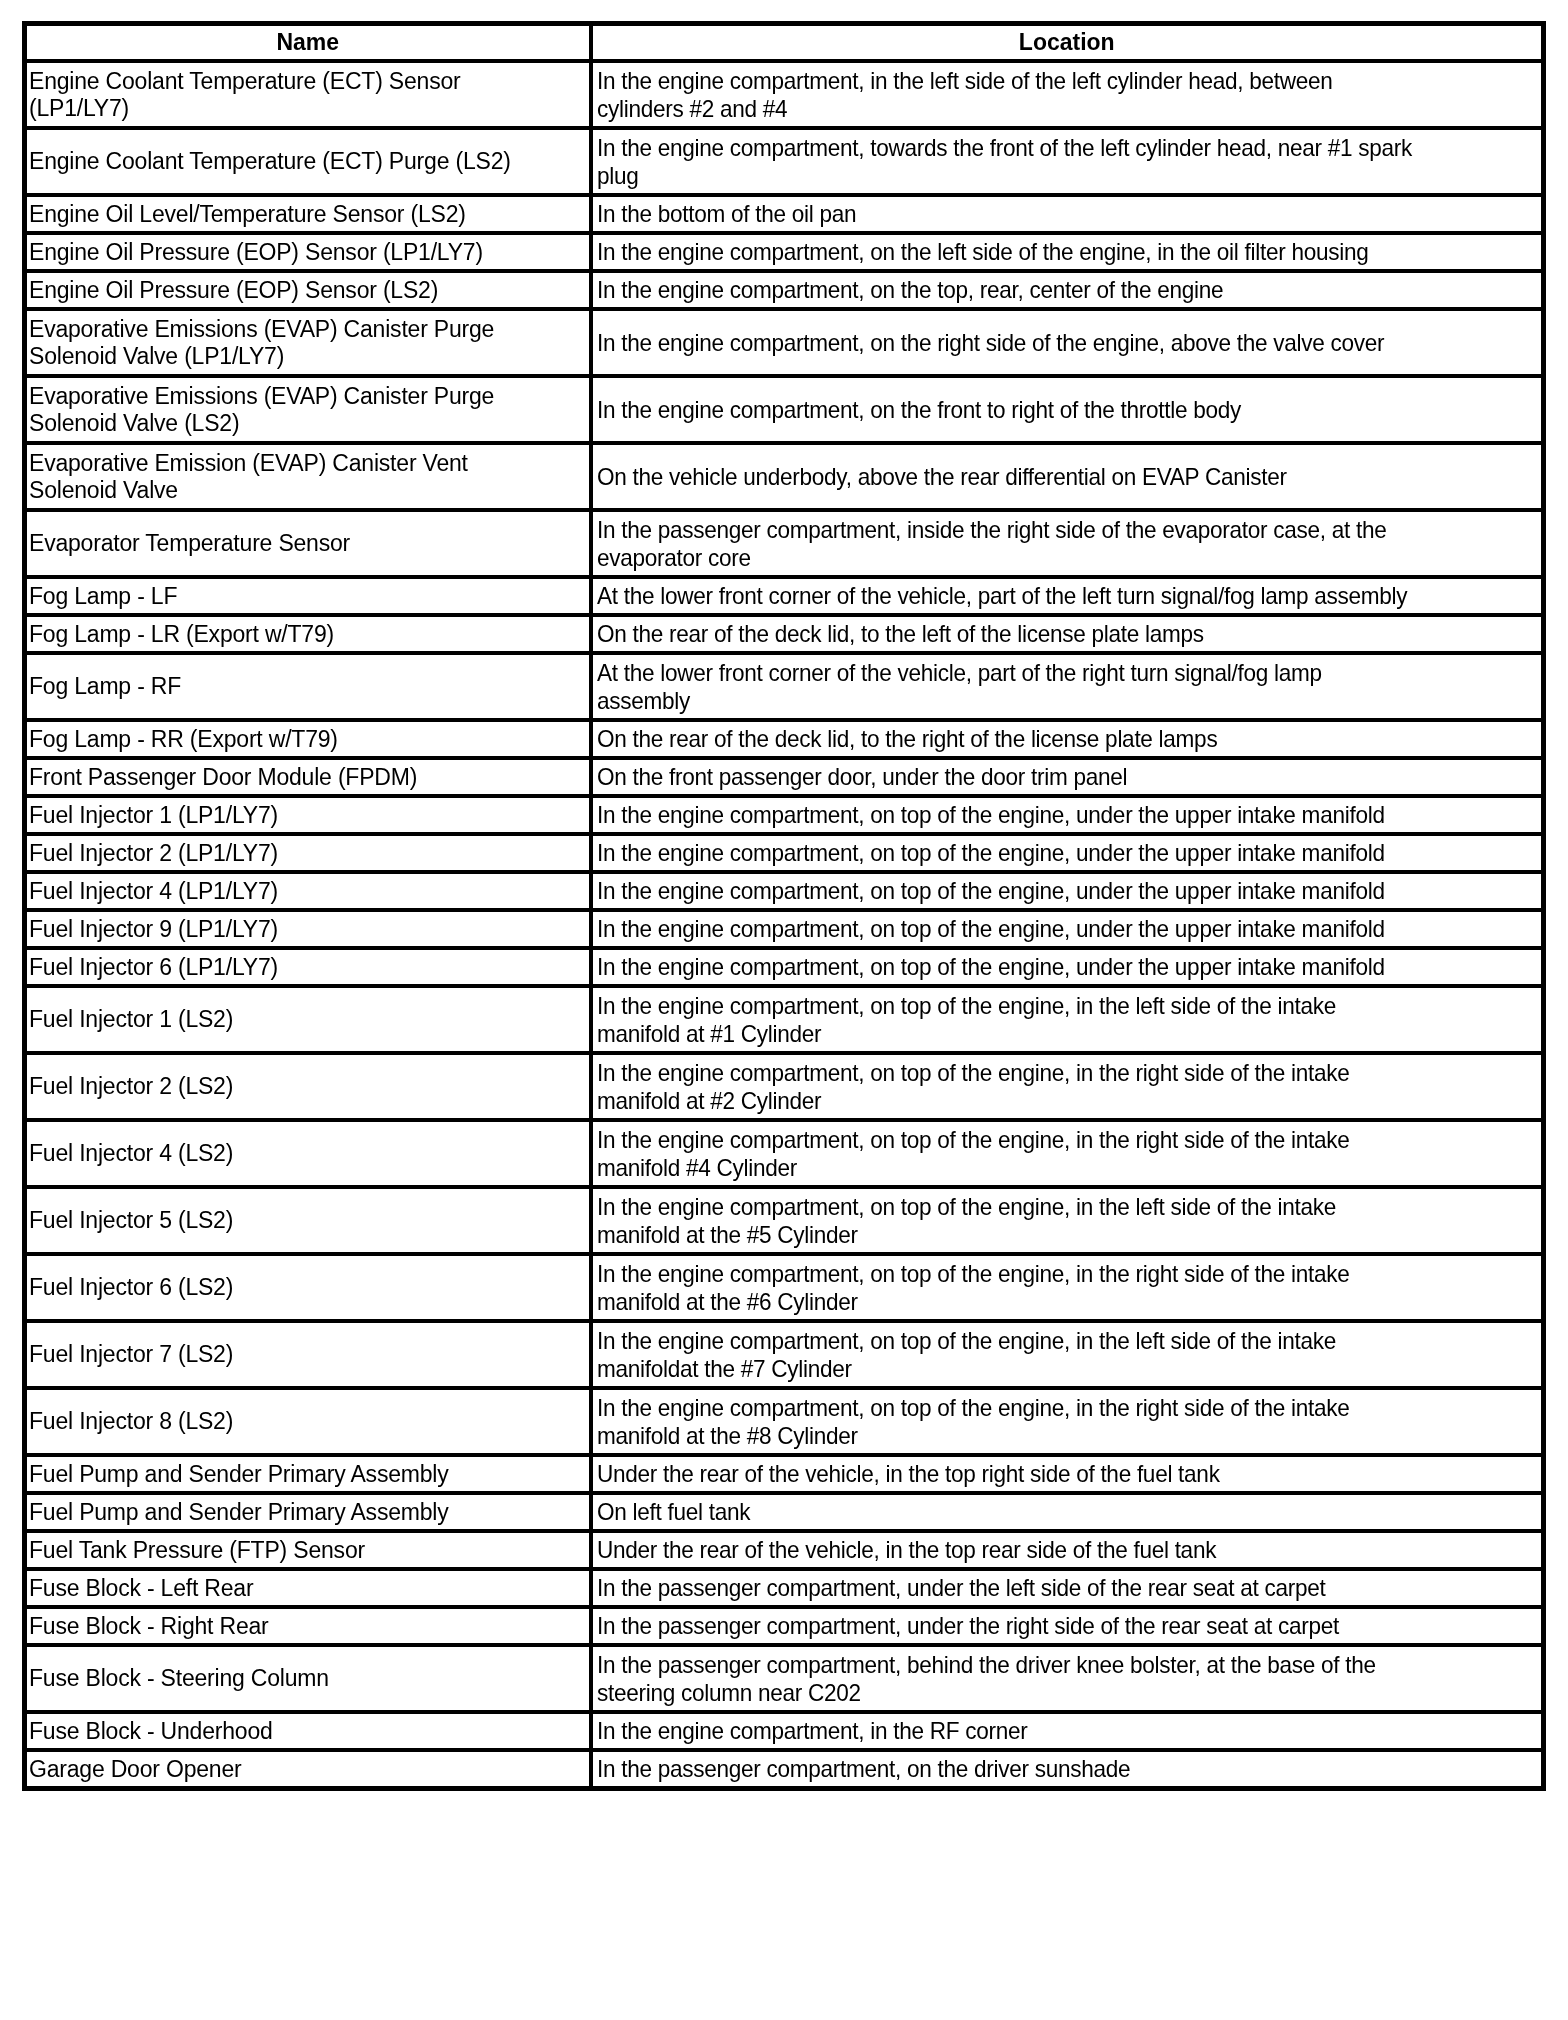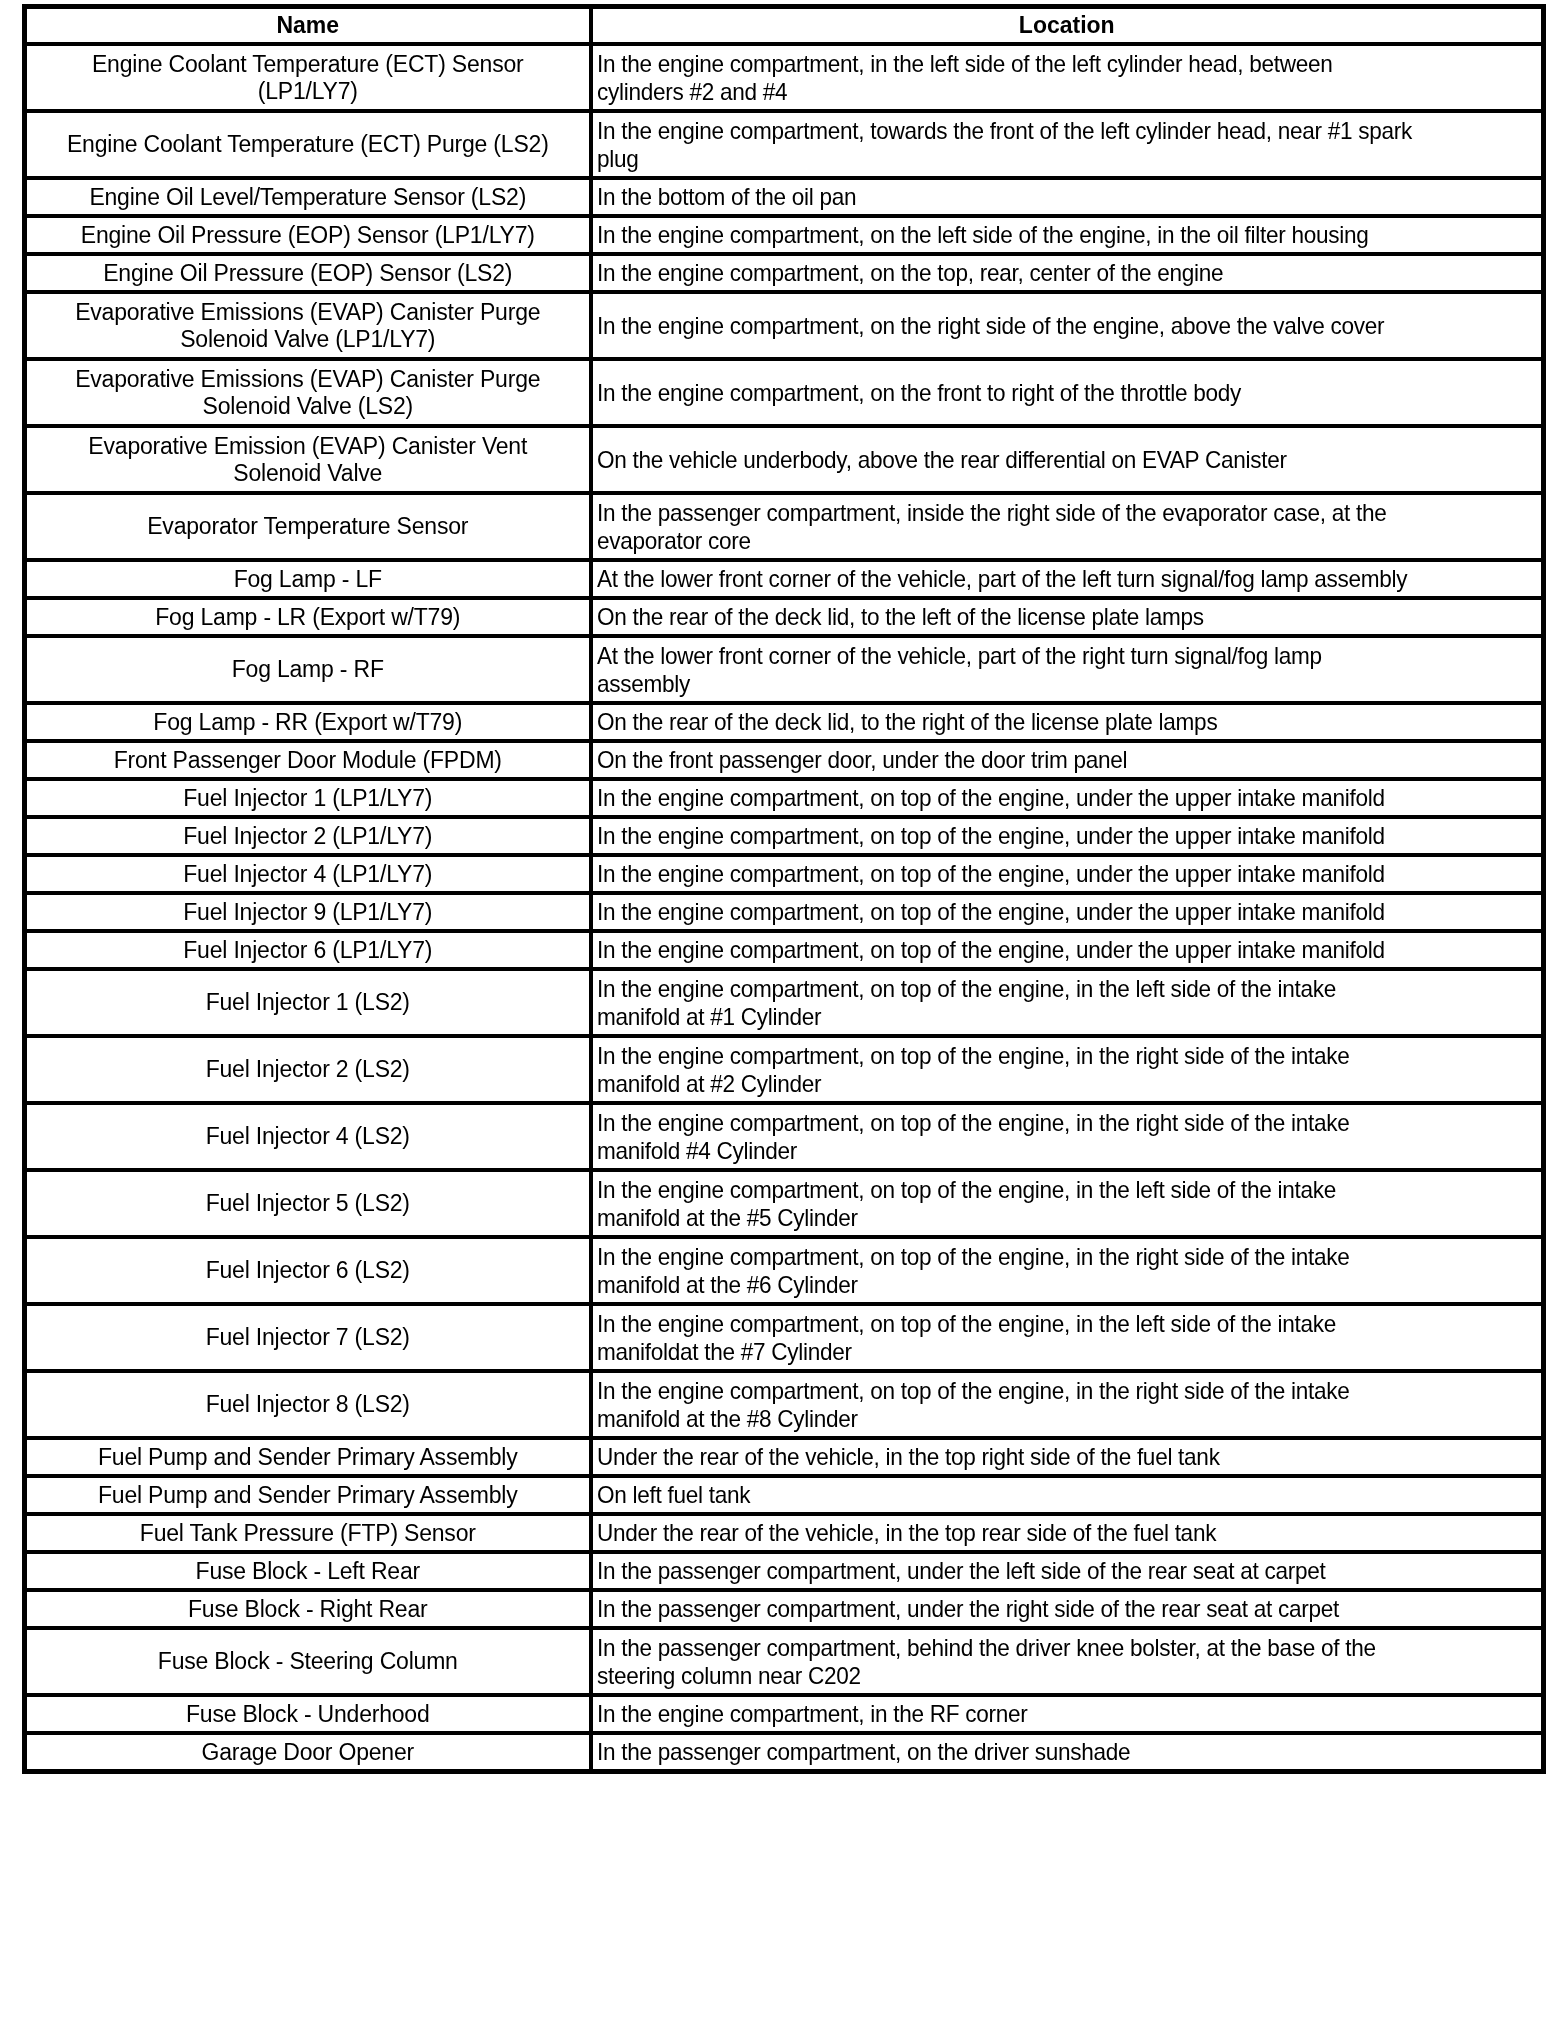--- a/index.html
+++ b/index.html
@@ -11,21 +11,21 @@
     width: 1568px;
     height: 2020px;
     position: relative;
     overflow: hidden;
     font-family: "Liberation Sans", "DejaVu Sans", sans-serif;
     color: #000000;
   }
   .tbl {
     position: absolute;
     left: 22px;
-    top: 4px;
+    top: 21px;
     width: 1519px;
     border-collapse: collapse;
     table-layout: fixed;
     border: 5px solid #000;
   }
   .tbl col.c-name { width: 566px; }
   .tbl col.c-loc { width: 953px; }
   .tbl th, .tbl td {
     border: 4px solid #000;
     padding: 0;
@@ -33,21 +33,20 @@
     overflow: hidden;
   }
   .tbl th {
     height: 33px;
     font-weight: bold;
     font-size: 23px;
     text-align: center;
     letter-spacing: 0px;
   }
   .tbl td.name {
-    text-align: center;
     font-size: 23px;
     line-height: 27px;
     white-space: pre;
     padding: 0 2px;
     text-decoration: underline;
   }
   .tbl td.loc {
     text-align: left;
     font-size: 24px;
     line-height: 28px;

